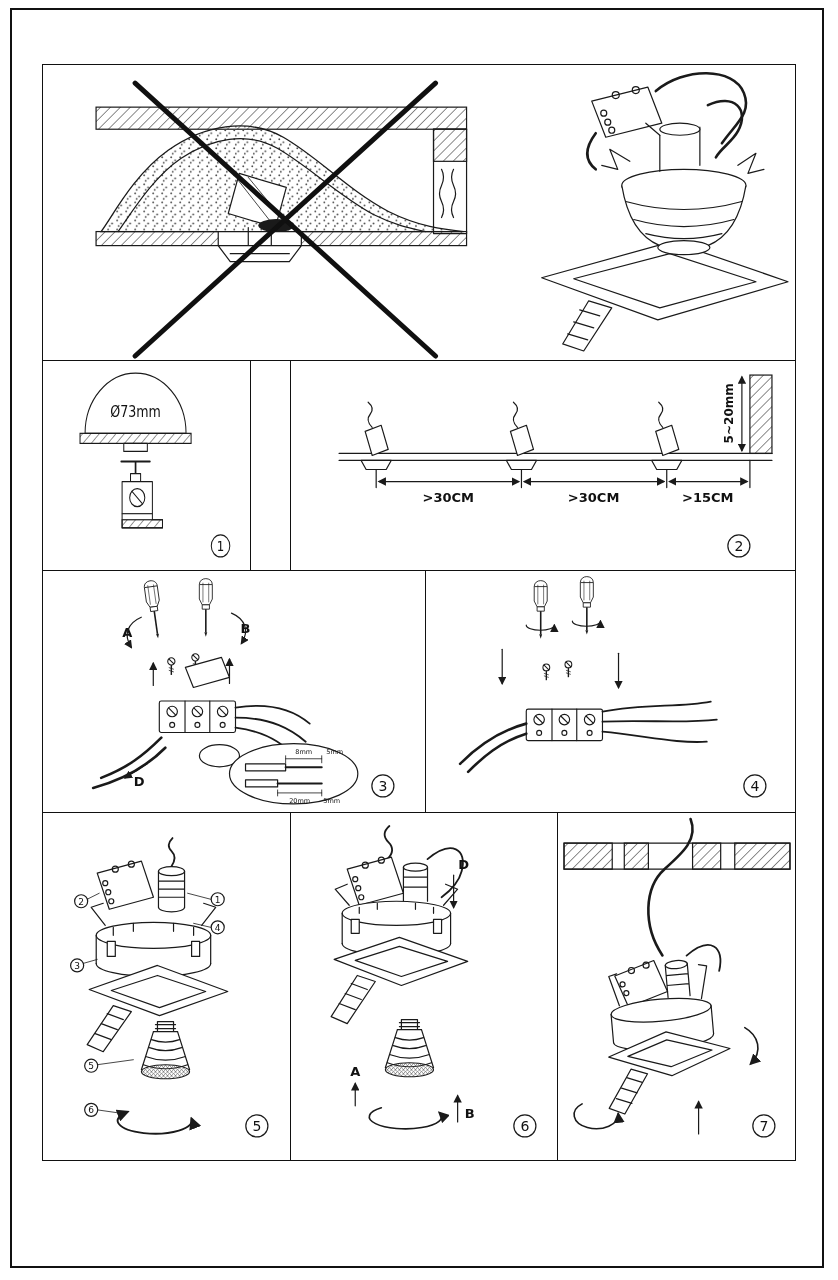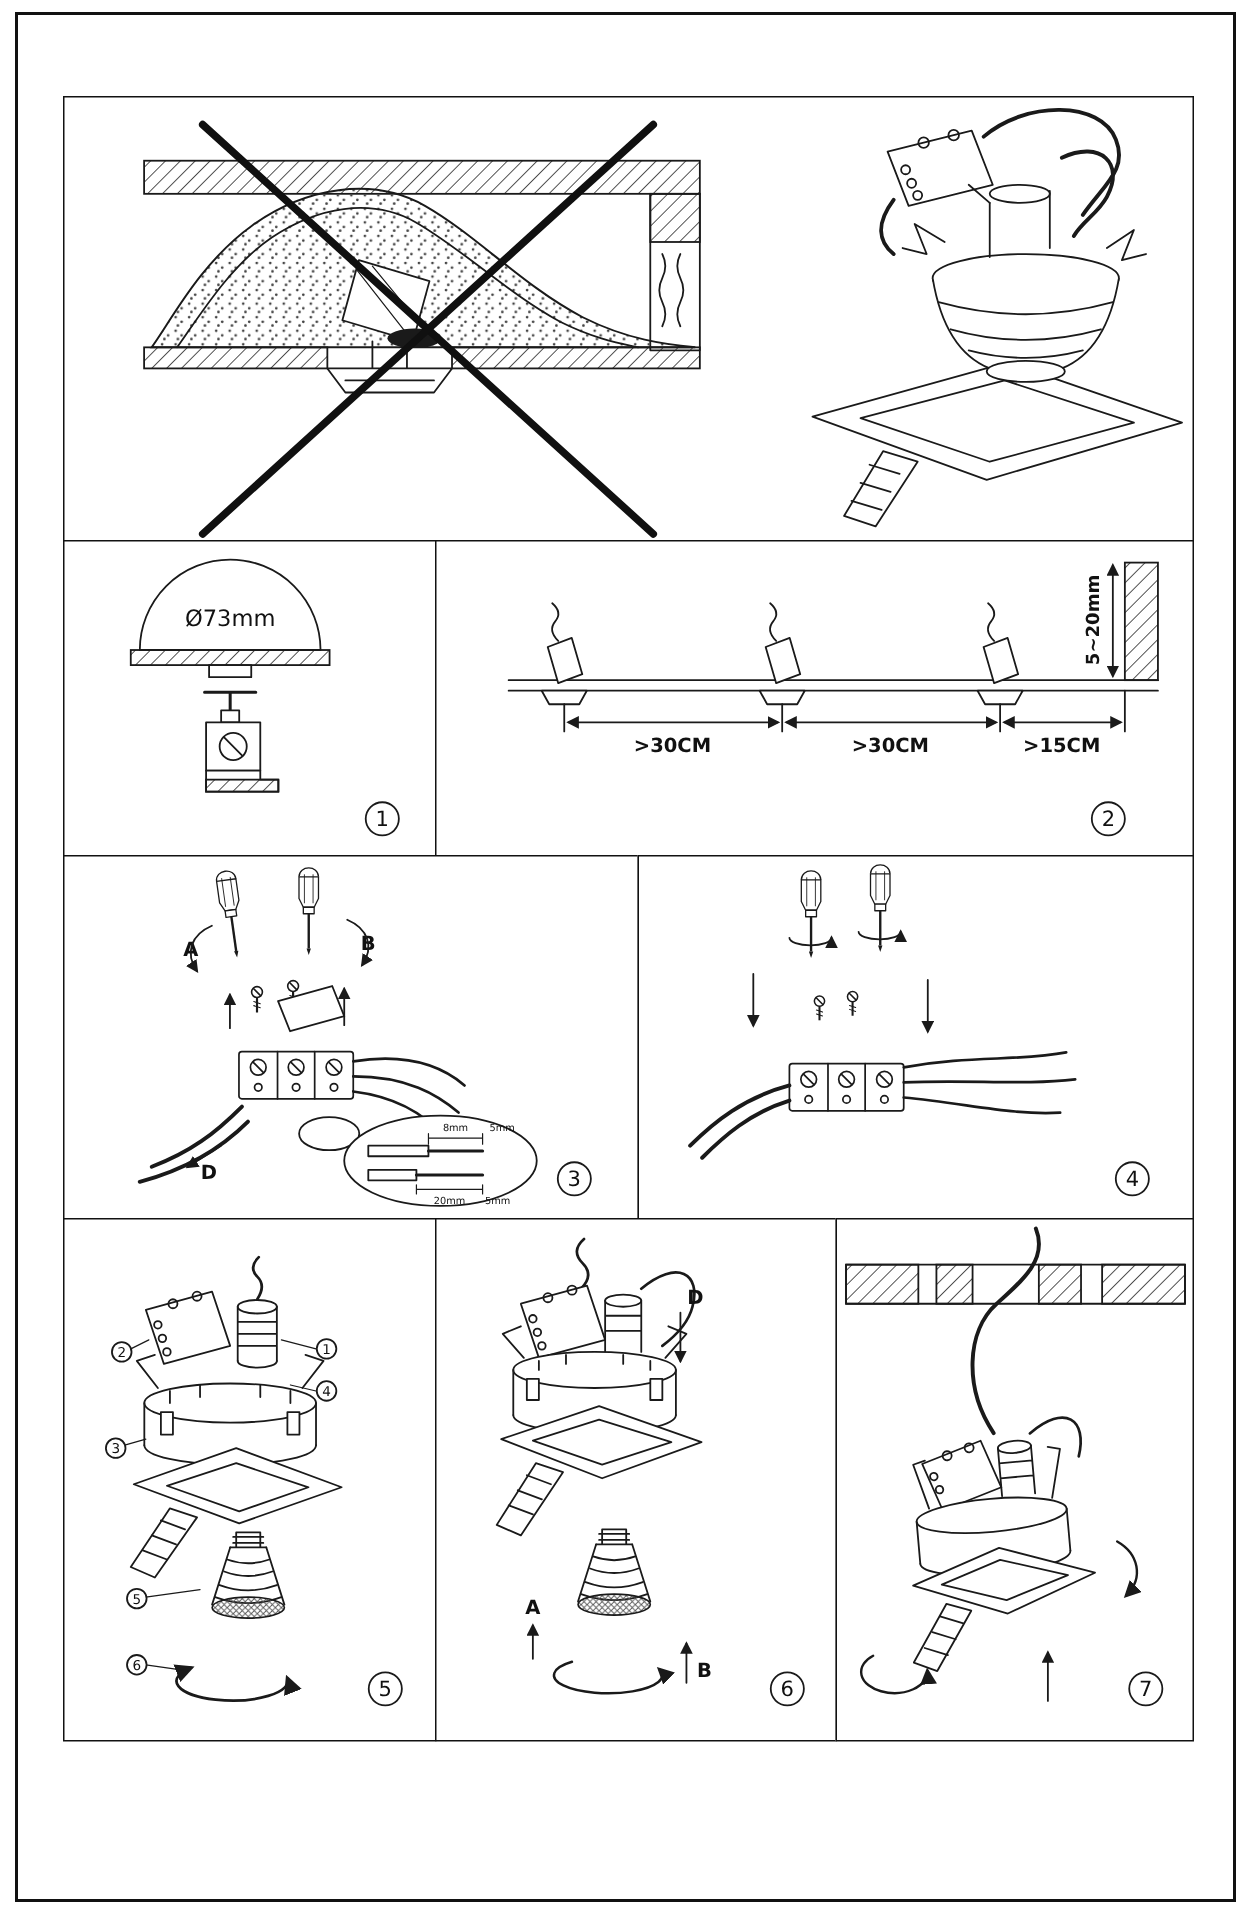--- a/index.html
+++ b/index.html
@@ -123,21 +123,21 @@
         <path d="M664,40 C690,28 706,44 694,66 C688,77 678,82 672,92" class="cab"></path>
         <path d="M552,68 C540,84 542,96 552,104" class="cab"></path>
         <path d="M586,96 L566,84 L574,104 L558,100" class="ln"></path>
         <path d="M694,100 L712,88 L704,108 L720,104" class="ln"></path>
         <path d="M545,235 L568,242 L540,285 L519,278 Z" class="fw"></path>
         <path d="M556,250 L536,244 M550,262 L530,256 M544,274 L524,268" class="ln"></path>
       </g>
     </svg>
   </div>
 
-  <div class="panel" style="left:42px;top:360px;width:249px;height:211px">
+  <div class="panel" style="left:42px;top:360px;width:209px;height:211px">
     <svg viewBox="0 0 246 208" preserveAspectRatio="none">
       <g>
         <path d="M50,72 A60,60 0 0 1 170,72 Z" class="fw"></path>
         <rect x="44" y="72" width="132" height="10" class="hatchf"></rect>
         <rect x="96" y="82" width="28" height="8" class="fw"></rect>
         <text x="110" y="56" class="t" font-size="15" text-anchor="middle">Ø73mm</text>
       </g>
       <g>
         <path d="M93,100 H127 M110,100 V112" class="ln" style="stroke-width:2"></path>
         <rect x="104" y="112" width="12" height="8" class="fw"></rect>

